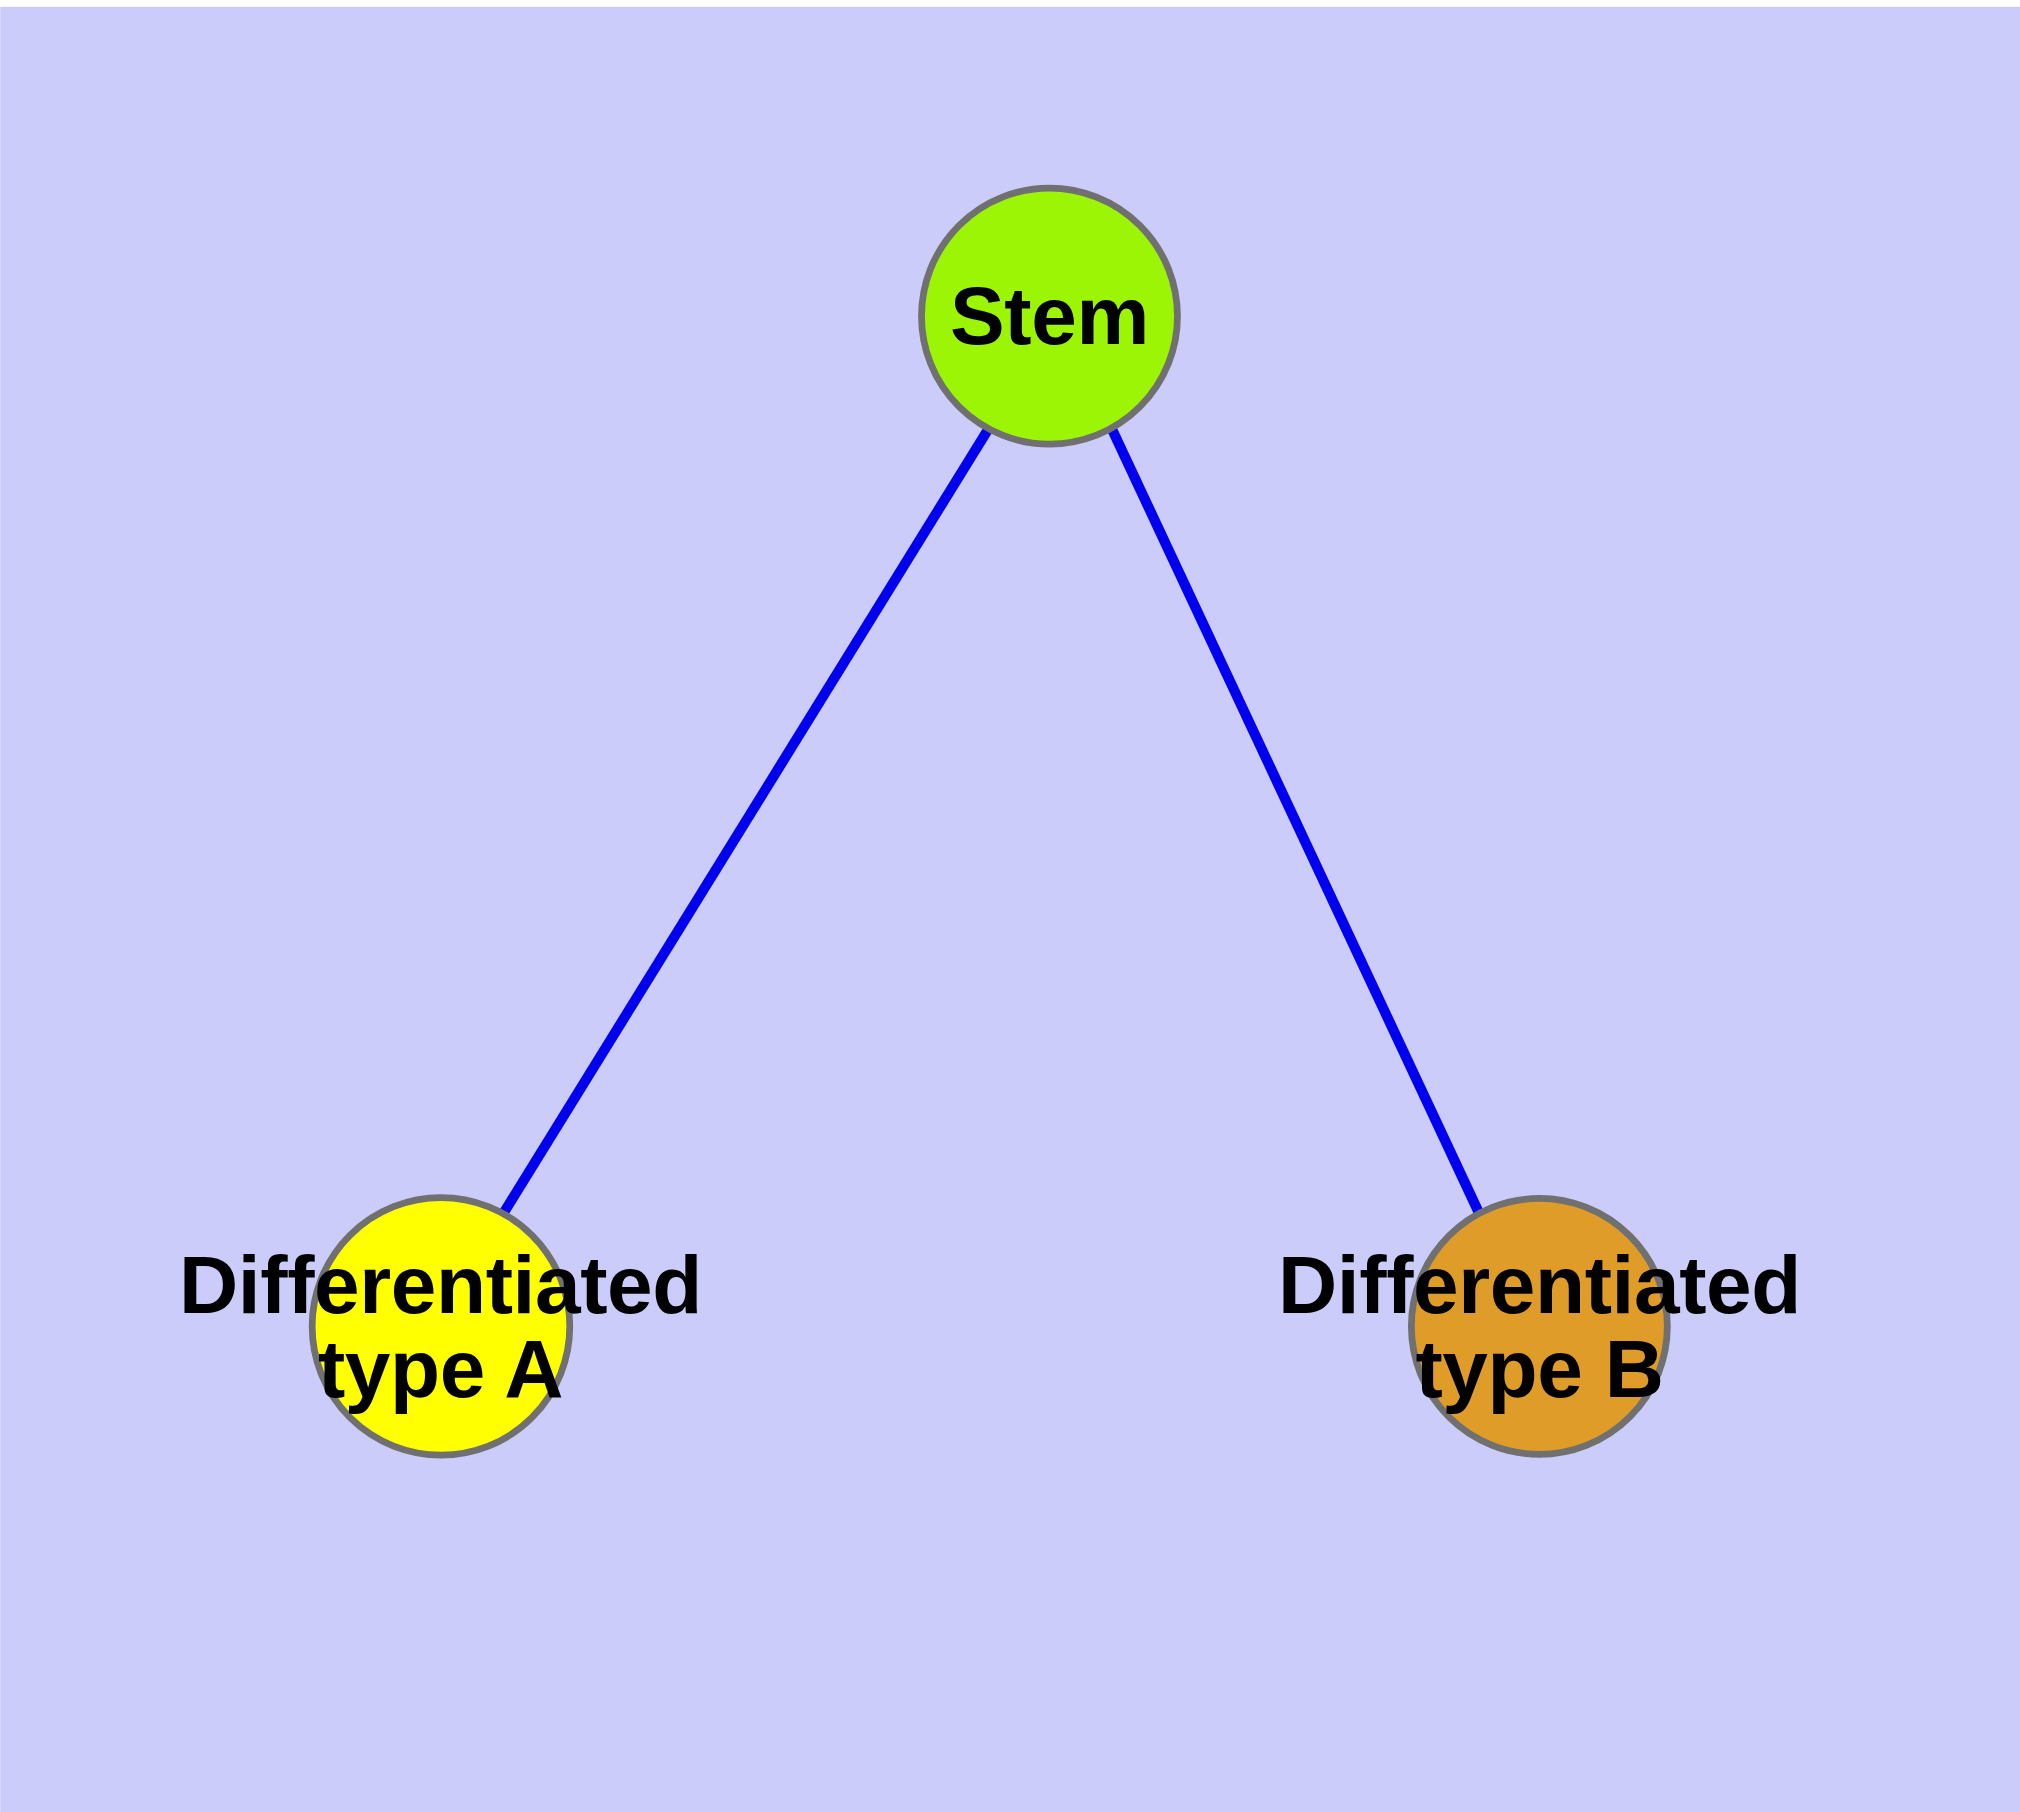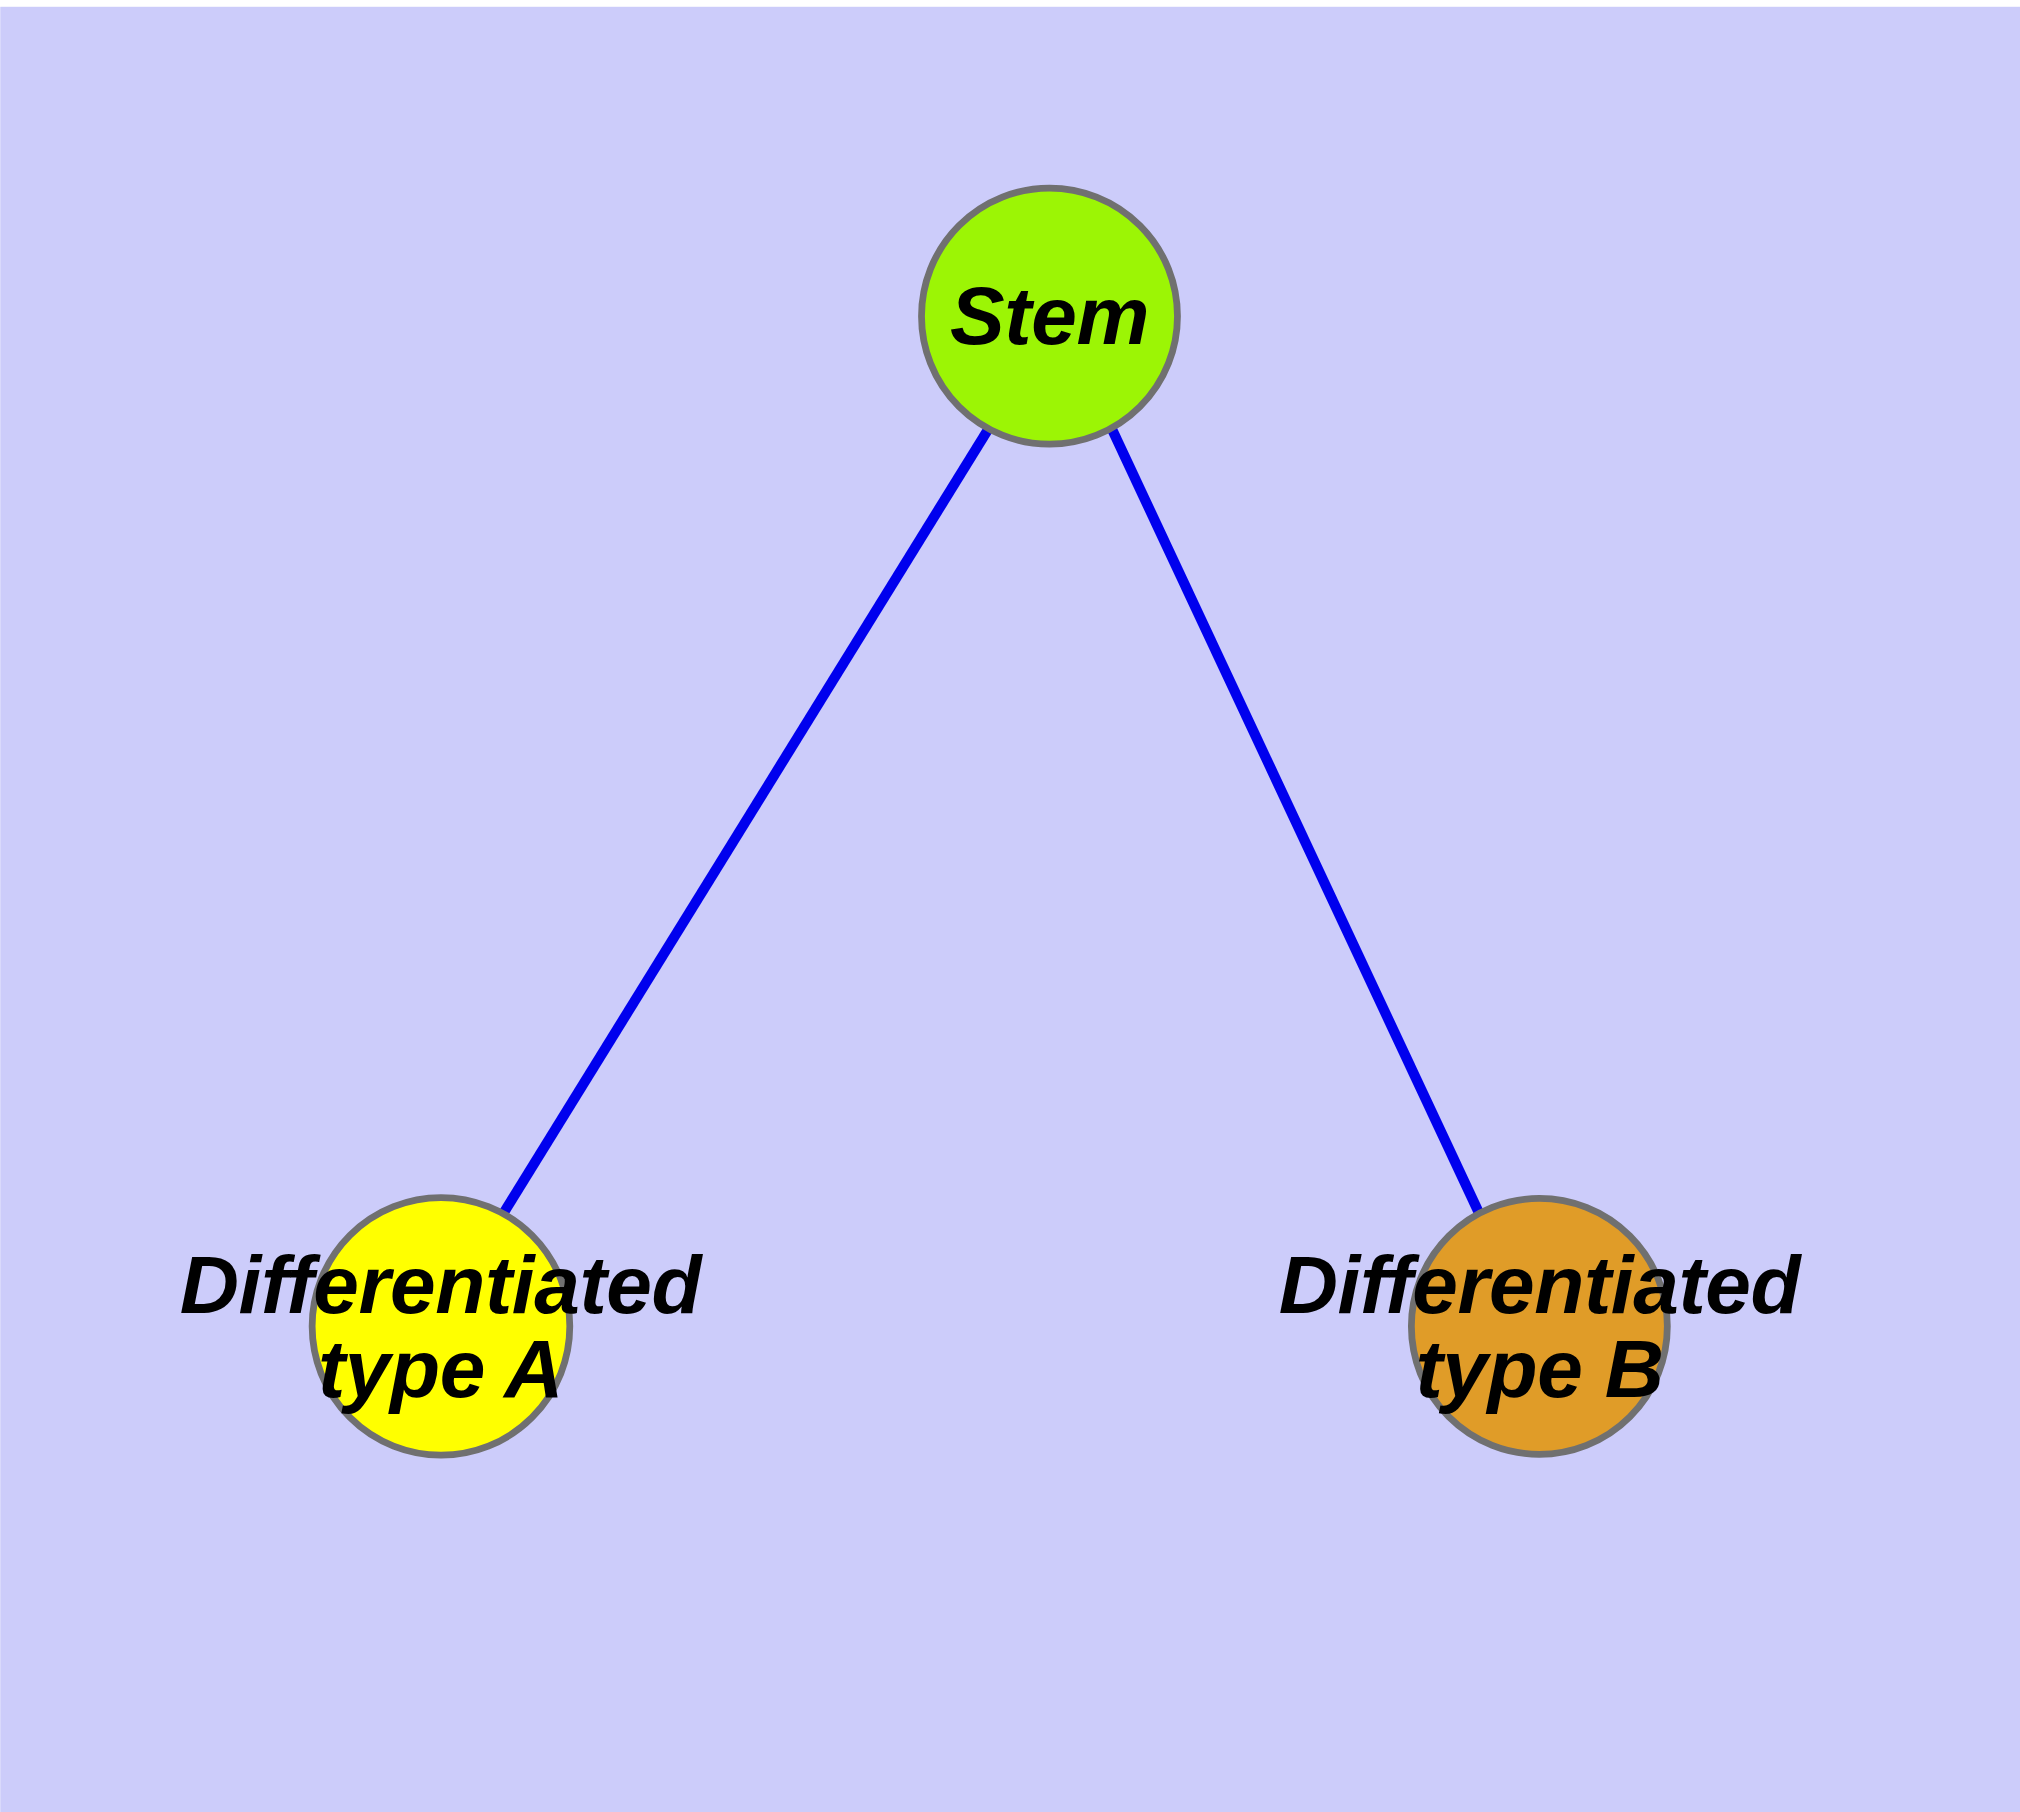--- a/index.html
+++ b/index.html
@@ -7,21 +7,20 @@
     padding: 0;
     background: #ffffff;
   }
   #stage {
     position: relative;
     width: 2021px;
     height: 1812px;
     overflow: hidden;
     background: #ffffff;
     font-family: "Liberation Sans", sans-serif;
-    font-style: italic;
   }
   #graph-canvas {
     position: absolute;
     left: 0;
     top: 0;
     width: 2021px;
     height: 1812px;
     display: block;
   }
   .node-label {

